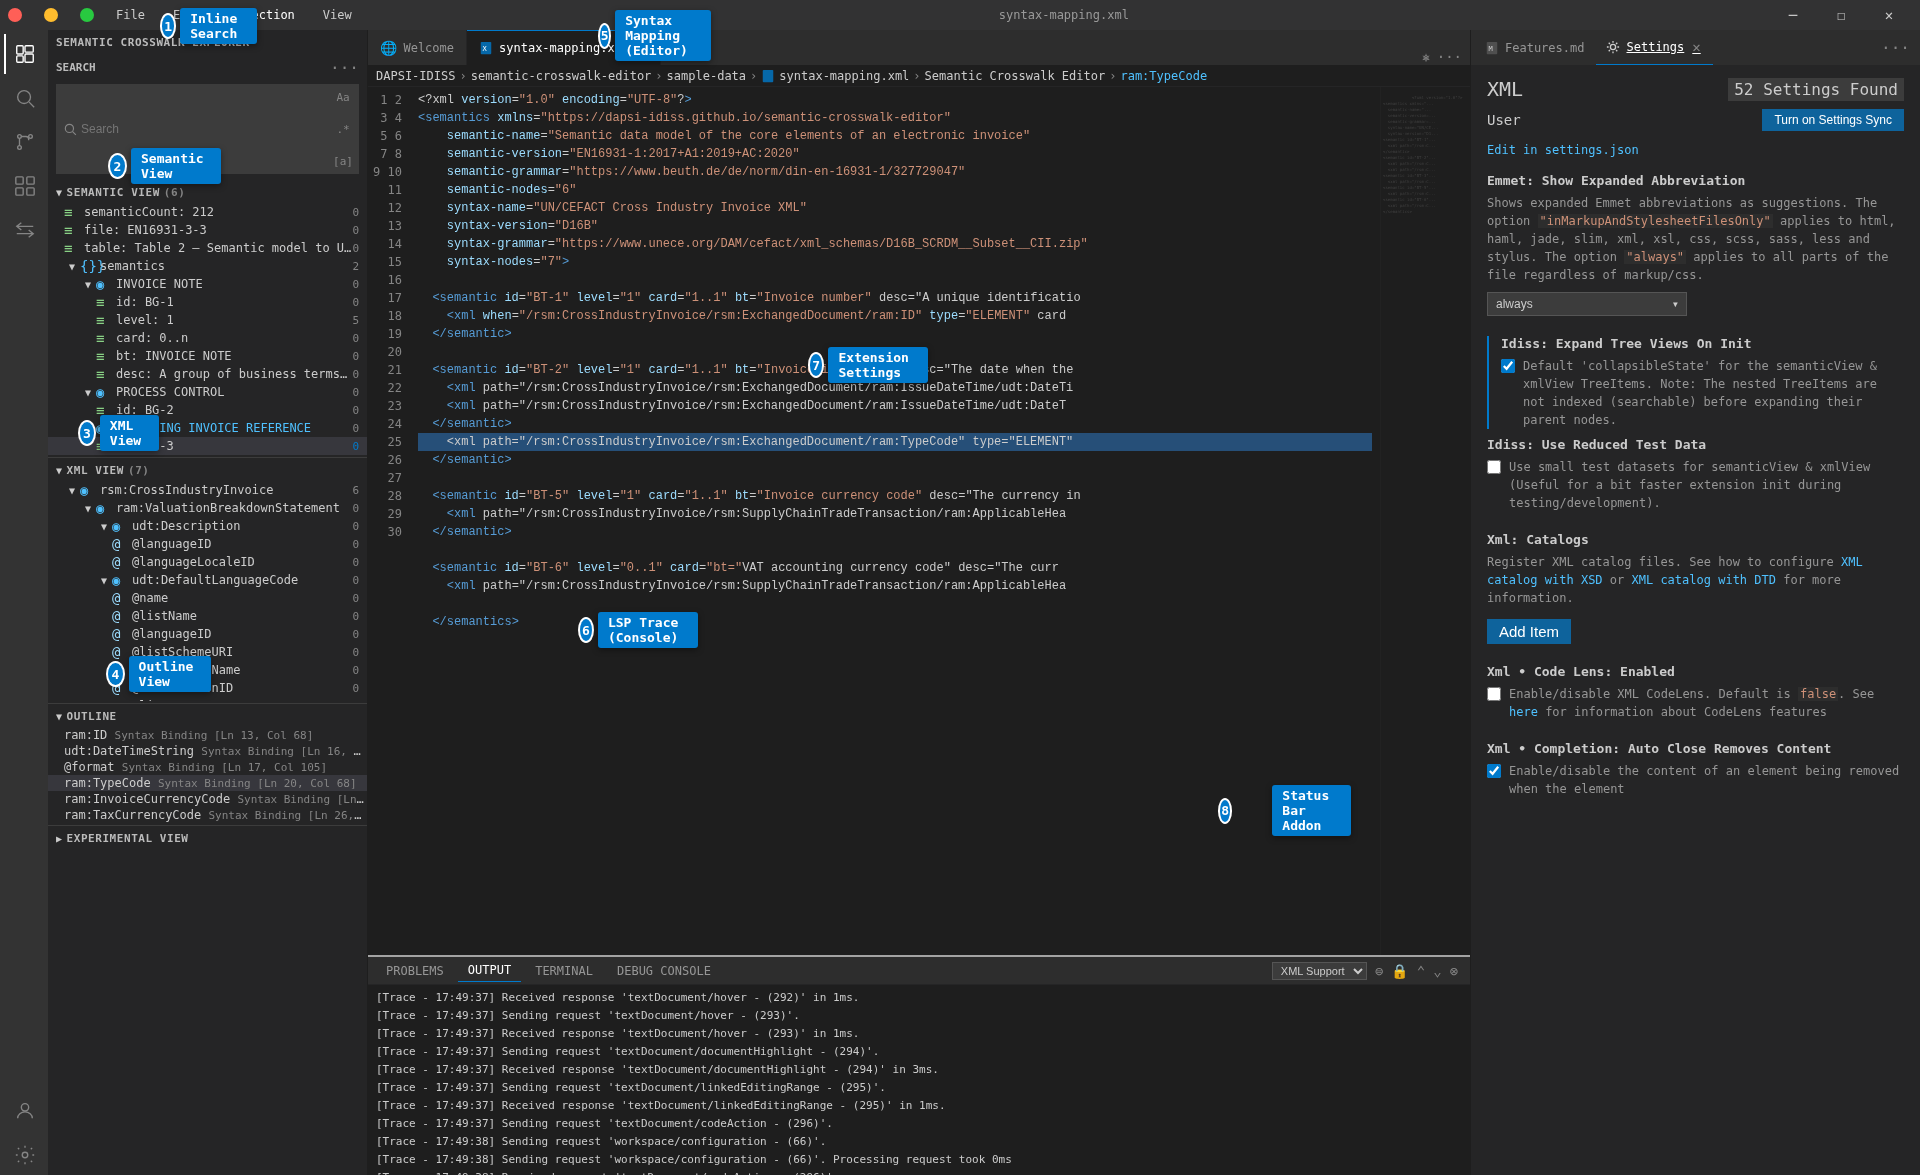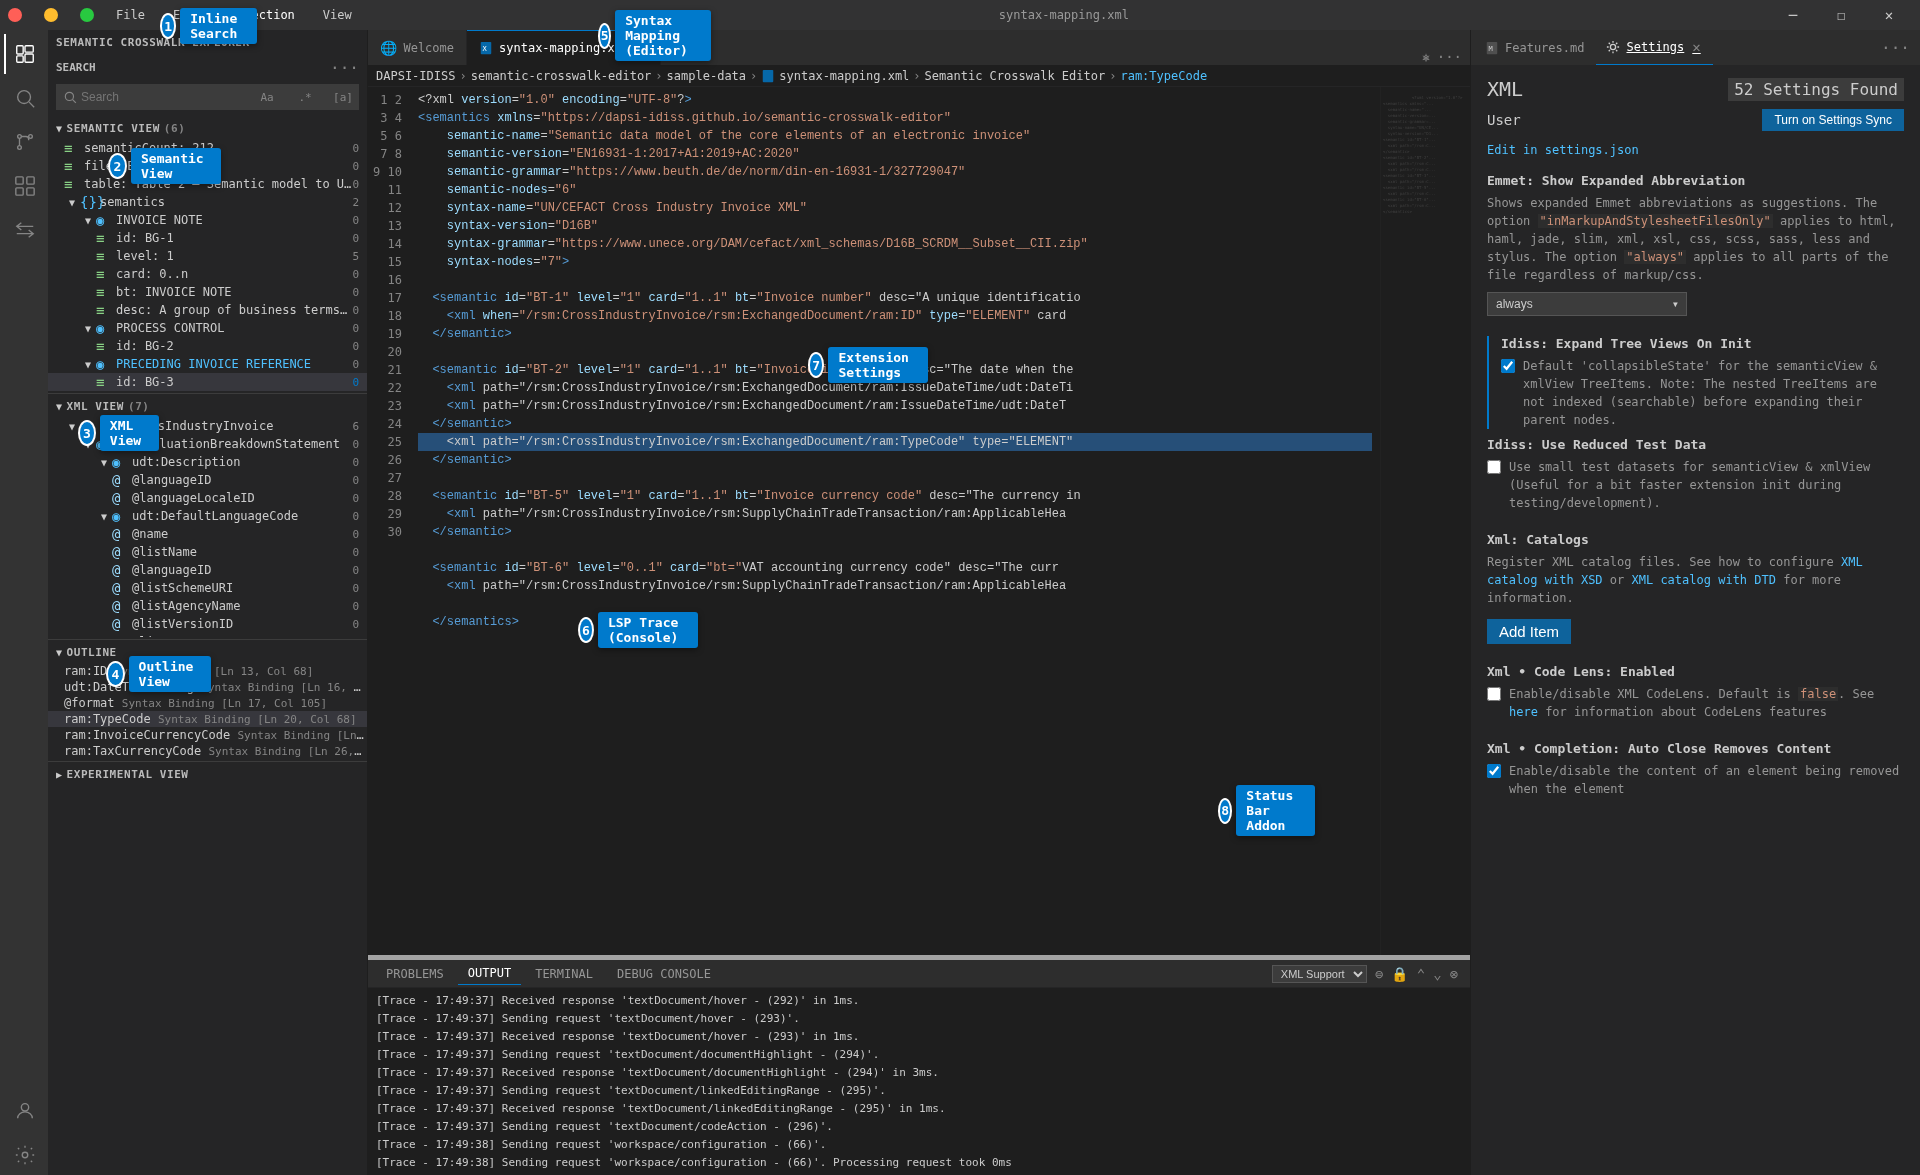--- a/index.html
+++ b/index.html
@@ -141,21 +141,22 @@
     .search-input {
       background: transparent;
       border: none;
       outline: none;
       color: #cccccc;
       font-size: 12px;
       flex: 1;
     }
     .search-icons {
       display: flex;
-      gap: 20px;
+      gap: 14px;
+      flex-direction: column;
     }
     .search-icon-btn {
       width: 18px;
       height: 18px;
       display: flex;
       align-items: center;
       justify-content: center;
       color: #858585;
       cursor: pointer;
       font-size: 11px;
@@ -322,21 +323,21 @@
       overflow: hidden;
       flex-shrink: 0;
       opacity: 0.6;
       border-left: 1px solid #252526;
     }
 
     
     #output-panel {
       height: 220px;
       background: #1e1e1e;
-      border-top: 5px solid #a3a3a3;
+      border-top: 2px solid #a3a3a3;
       display: flex;
       flex-direction: column;
       flex-shrink: 0;
     }
     .panel-tabs {
       display: flex;
       background: #2d2d2d;
       height: 28px;
       align-items: center;
       padding: 0 8px;
@@ -1243,15 +1244,15 @@
     <div style="background:#007acc;color:#fff;padding:3px 10px;border-radius:3px;font-size:13px;font-weight:bold;box-shadow:0 2px 6px rgba(0,0,0,0.4);">LSP Trace (Console)</div>
   </div>
 
   <div style="position:absolute;top:347px;left:810px;display:flex;align-items:center;gap:6px;">
     <div style="width:22px;height:22px;background:#007acc;color:#fff;border-radius:50%;display:flex;align-items:center;justify-content:center;font-size:13px;font-weight:bold;box-shadow:0 0 0 2px #fff;">7</div>
     <div style="background:#007acc;color:#fff;padding:3px 10px;border-radius:3px;font-size:13px;font-weight:bold;box-shadow:0 2px 6px rgba(0,0,0,0.4);">Extension Settings</div>
   </div>
 
   <div style="position:absolute;top:785px;left:1220px;display:flex;align-items:center;gap:6px;">
     <div style="width:22px;height:22px;background:#007acc;color:#fff;border-radius:50%;display:flex;align-items:center;justify-content:center;font-size:13px;font-weight:bold;box-shadow:0 0 0 2px #fff;">8</div>
-    <div style="background:#007acc;color:#fff;padding:3px 10px;border-radius:3px;font-size:13px;font-weight:bold;box-shadow:0 2px 6px rgba(0,0,0,0.4);">Status Bar Addon</div>
+    <div style="background:#007acc;color:#fff;padding:3px 10px;border-radius:3px;font-size:13px;font-weight:bold;box-shadow:0 2px 6px rgba(0,0,0,0.4);margin-left:36px;">Status Bar Addon</div>
   </div>
 </div>
 
 </body></html>

